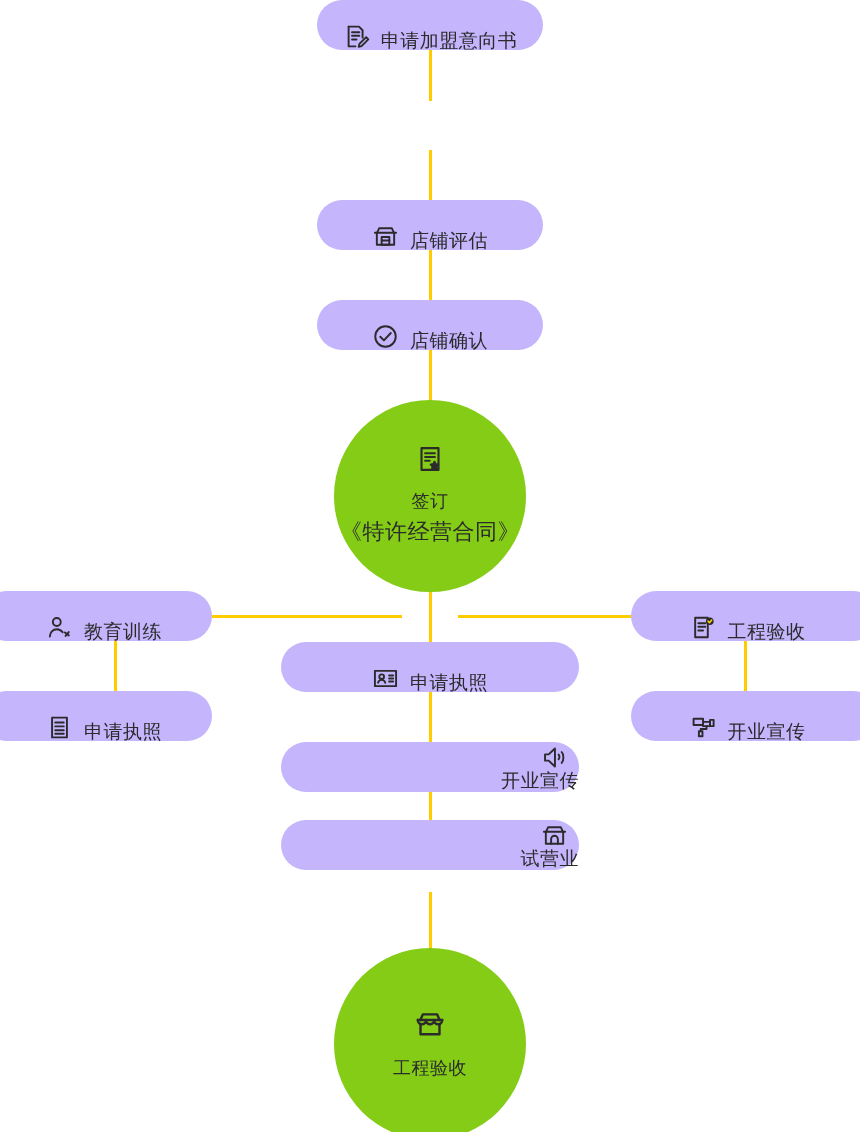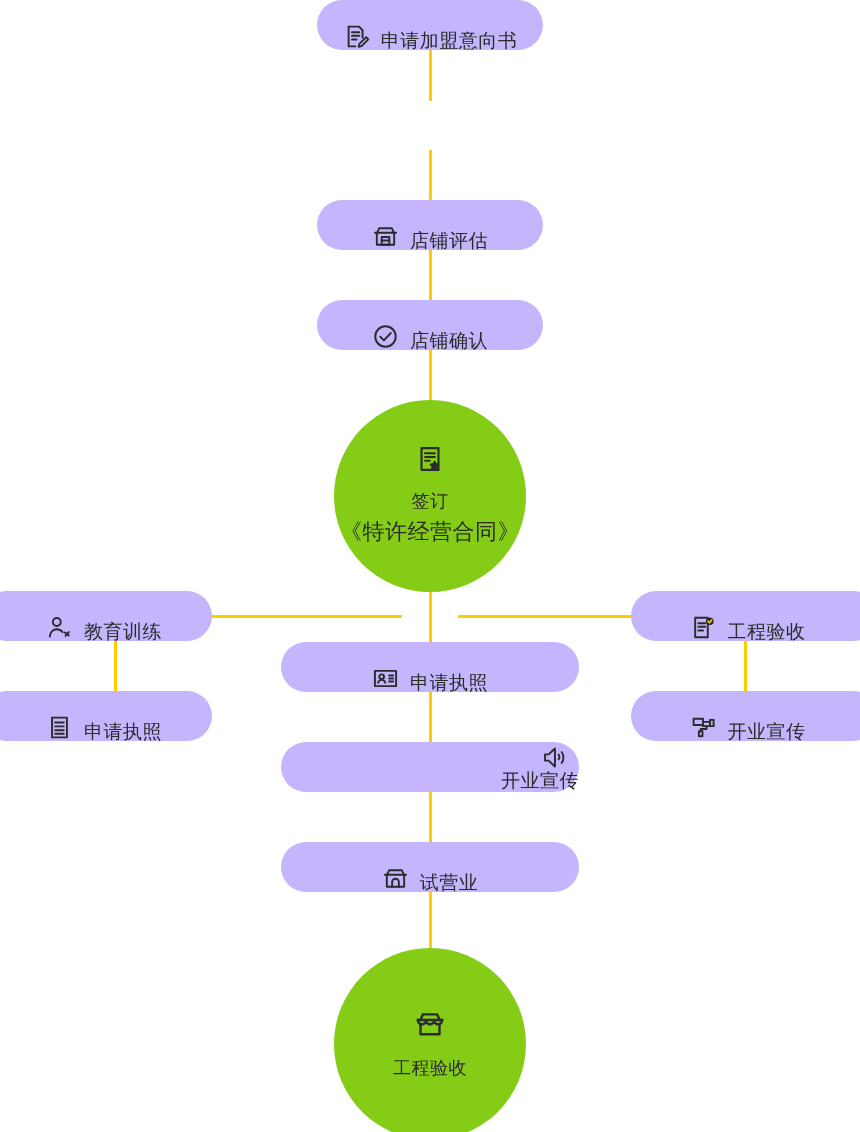--- a/index.html
+++ b/index.html
@@ -218,21 +218,21 @@
     <span class="ico">
       <svg width="27" height="27" viewBox="0 0 24 24" fill="none" stroke="#2b2b2b" stroke-width="1.7" stroke-linecap="round" stroke-linejoin="round">
         <path d="M3.6 9.2h3.2L12.4 4v16l-5.6-5.2H3.6z"></path>
         <path d="M15.6 9.4c1 .9 1 3.3 0 4.2"></path>
         <path d="M18.4 7.2c2 1.8 2 7.8 0 9.6"></path>
       </svg>
     </span>
     <span class="lbl">开业宣传</span>
   </div>
 
-  <div class="pill pill-center-low" style="top:842px;">
+  <div class="pill pill-center-low" style="top:820px;flex-direction:column;">
     <span class="ico">
       <svg width="27" height="27" viewBox="0 0 24 24" fill="none" stroke="#2b2b2b" stroke-width="1.7" stroke-linecap="round" stroke-linejoin="round">
         <path d="M2.6 8.6h18.8"></path>
         <path d="M4.6 8.6L6.4 4.6h11.2l1.8 4"></path>
         <path d="M4.3 8.6v10.8h15.4V8.6"></path>
         <path d="M9 19.4v-4.2a3 3 0 0 1 6 0v4.2"></path>
       </svg>
     </span>
     <span class="lbl">试营业</span>
   </div>

